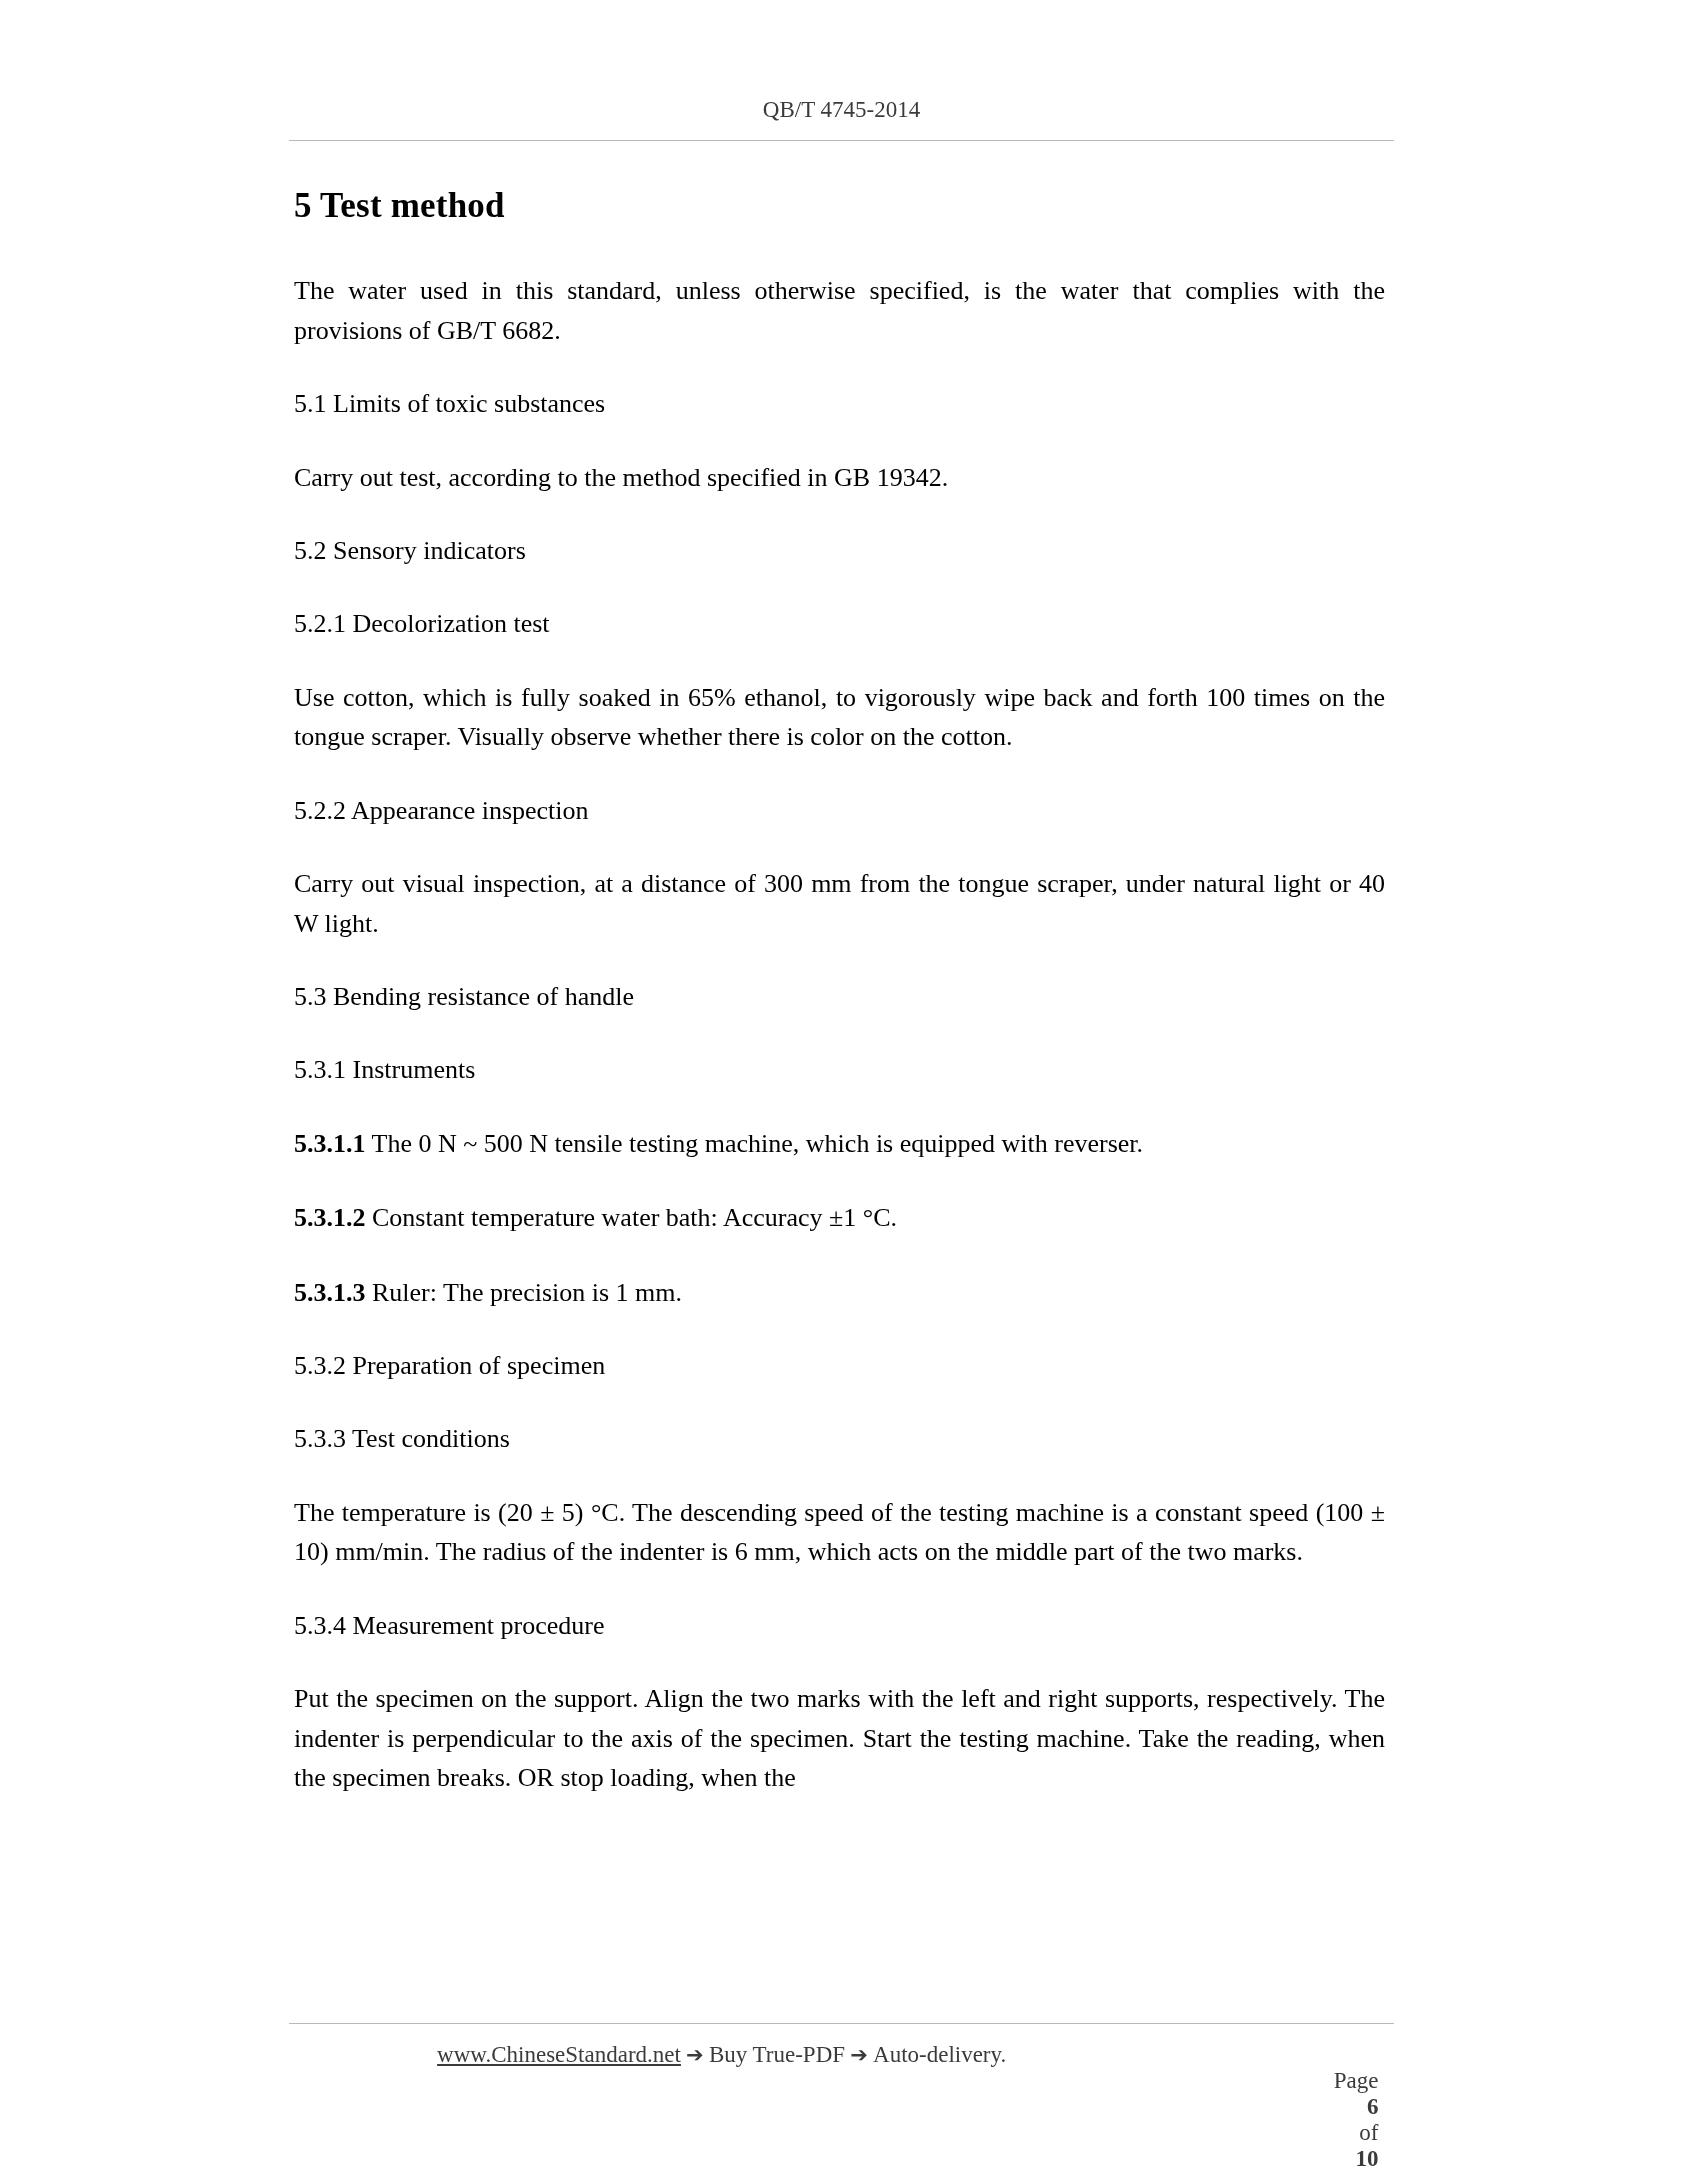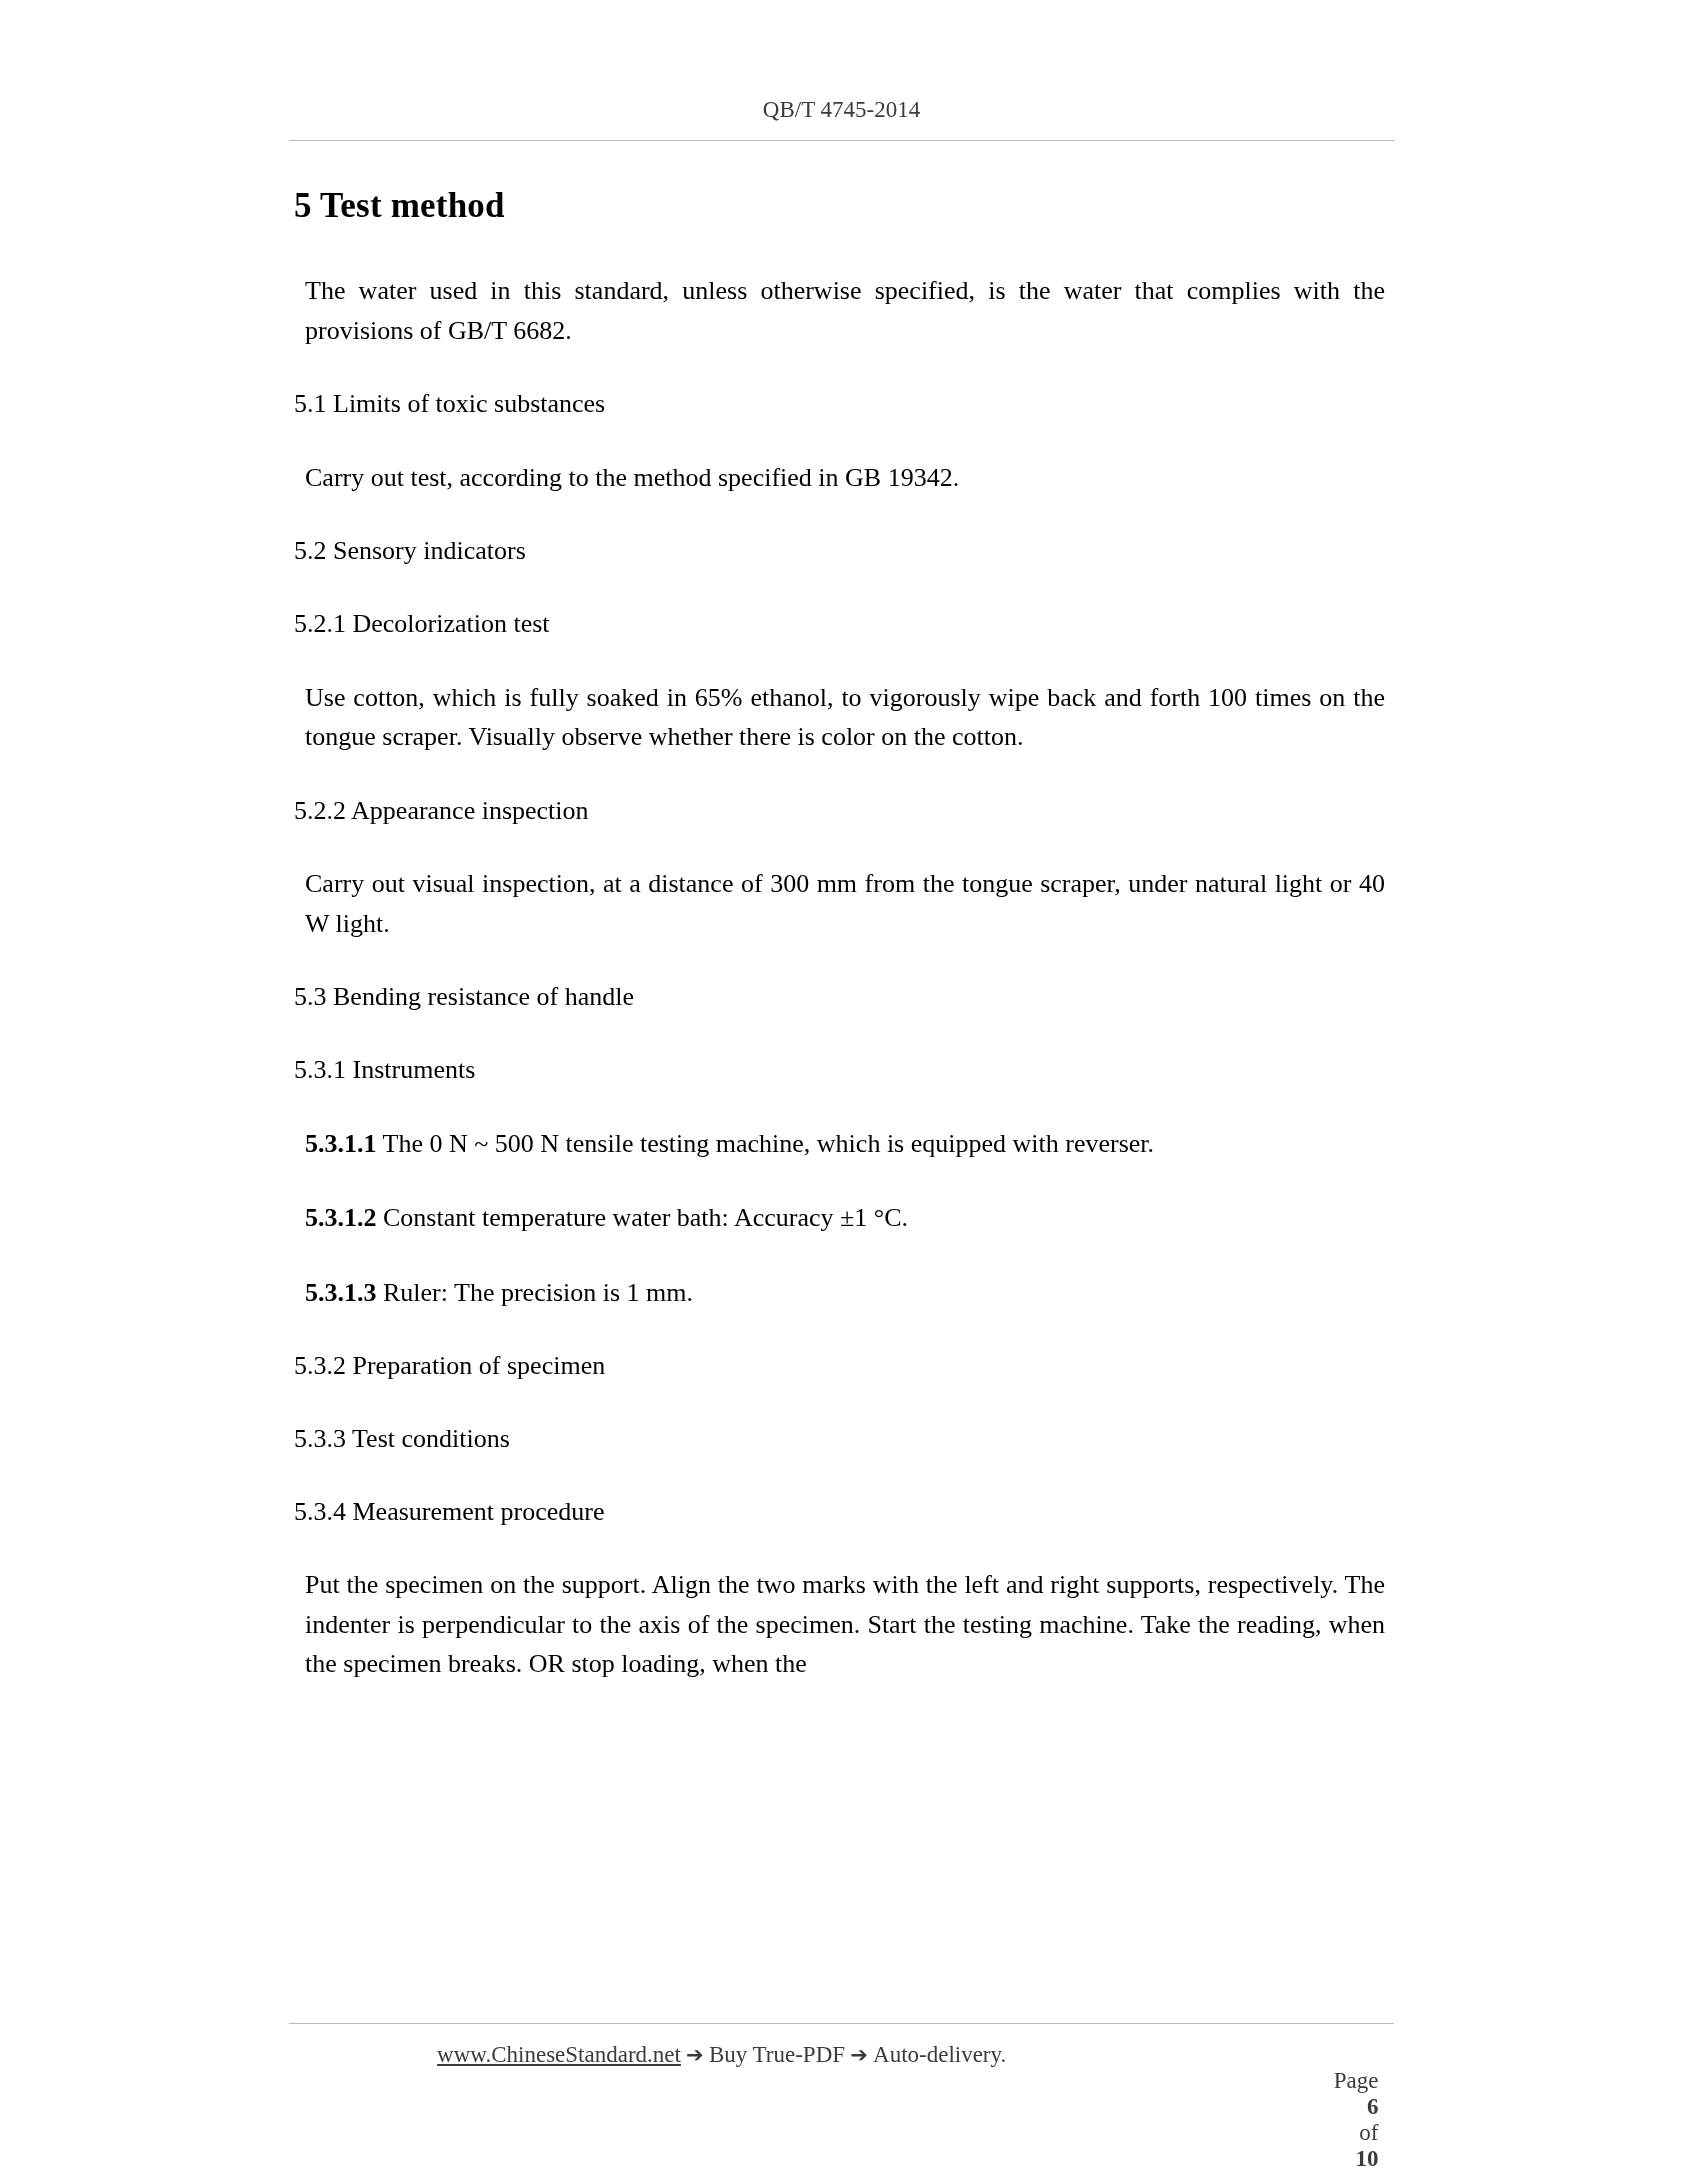--- a/index.html
+++ b/index.html
@@ -48,21 +48,21 @@
   h1.doc-title {
     font-size: 35px;
     font-weight: bold;
     margin: 0 0 45px 0;
     letter-spacing: 0.2px;
     font-family: "Liberation Serif", serif;
   }
   p.para {
     font-size: 26px;
     line-height: 1.52;
-    margin: 0 0 35px 11px;
+    margin: 0 0 35px 0;
     text-align: justify;
     text-justify: inter-word;
   }
   h2.sec {
     font-size: 26px;
     font-weight: normal;
     margin: 0 0 35px 0;
     line-height: 1.45;
   }
   p.para .lead {
@@ -148,20 +148,21 @@
 
     <p class="para"><span class="lead">5.3.1.2</span> <span>Constant temperature water bath: Accuracy ±1 °C.</span></p>
 
     <p class="para"><span class="lead">5.3.1.3</span> <span>Ruler: The precision is 1 mm.</span></p>
 
     <h2 class="sec">5.3.2 Preparation of specimen</h2>
 
 
     <h2 class="sec">5.3.3 Test conditions</h2>
 
+    <p class="para">The temperature is (20 ± 5) °C. The descending speed of the testing machine is a constant speed (100 ± 10) mm/min. The radius of the indenter is 6 mm, which acts on the middle part of the two marks.</p>
 
     <h2 class="sec">5.3.4 Measurement procedure</h2>
 
     <p class="para">Put the specimen on the support. Align the two marks with the left and right supports, respectively. The indenter is perpendicular to the axis of the specimen. Start the testing machine. Take the reading, when the specimen breaks. OR stop loading, when the</p>
 
   </div>
 
   <div class="footer-rule"></div>
 
   <div class="footer">

